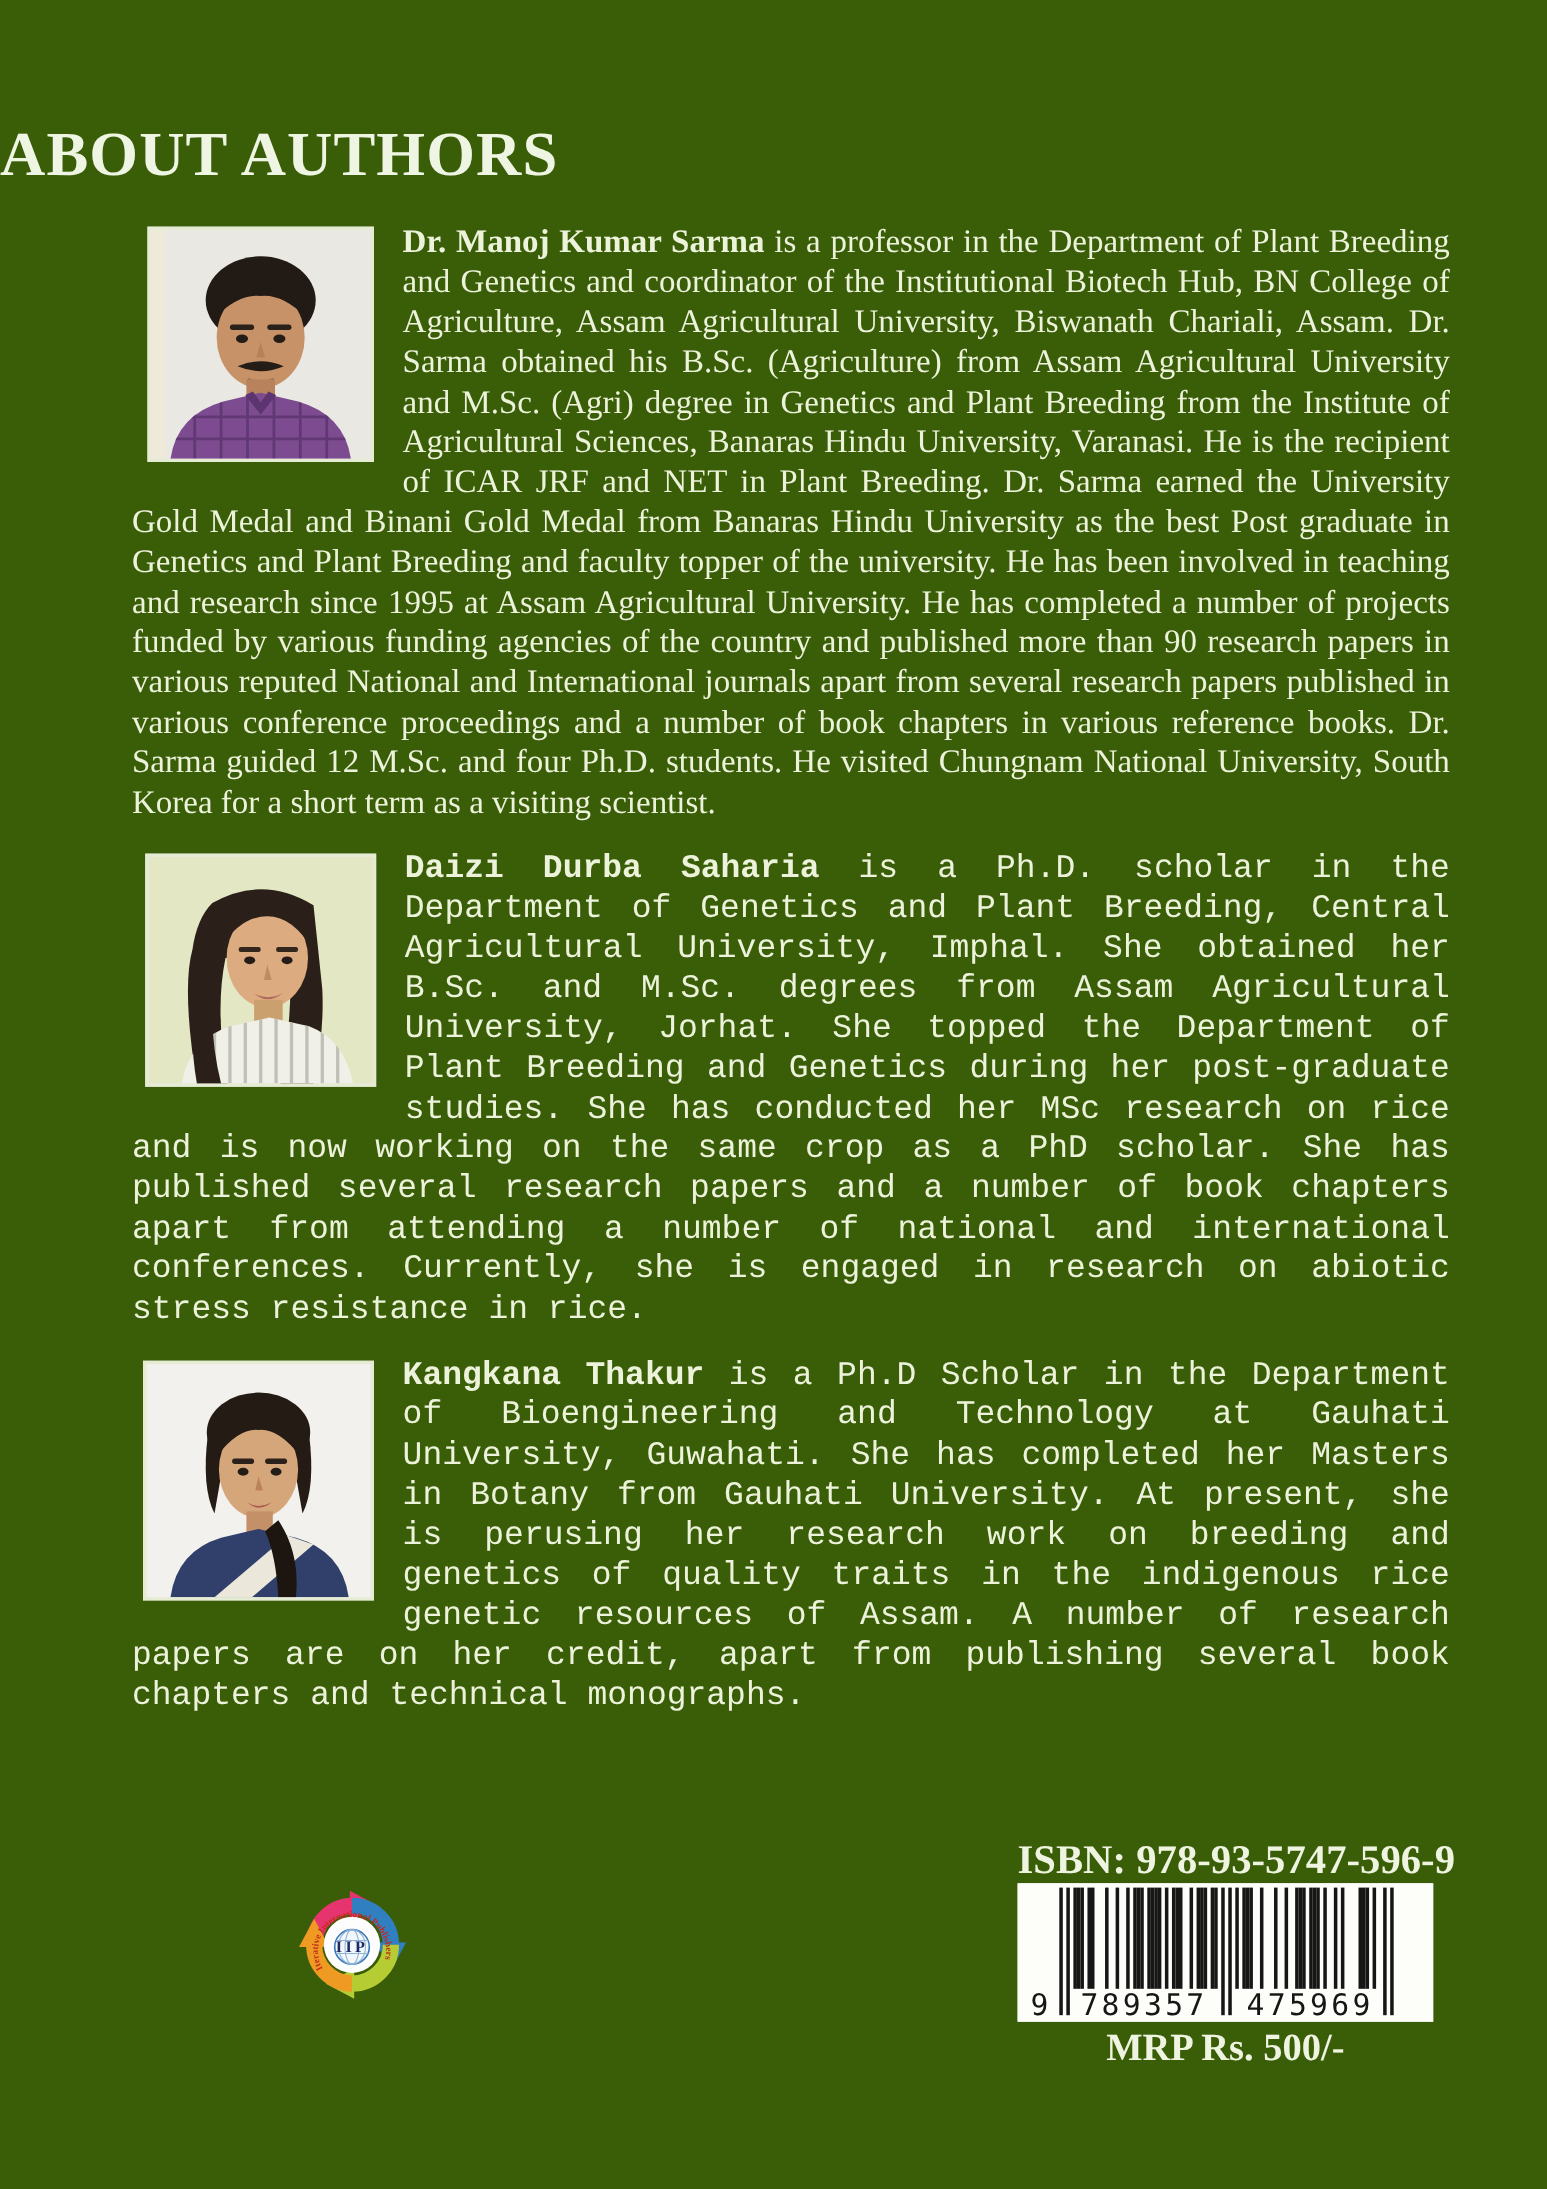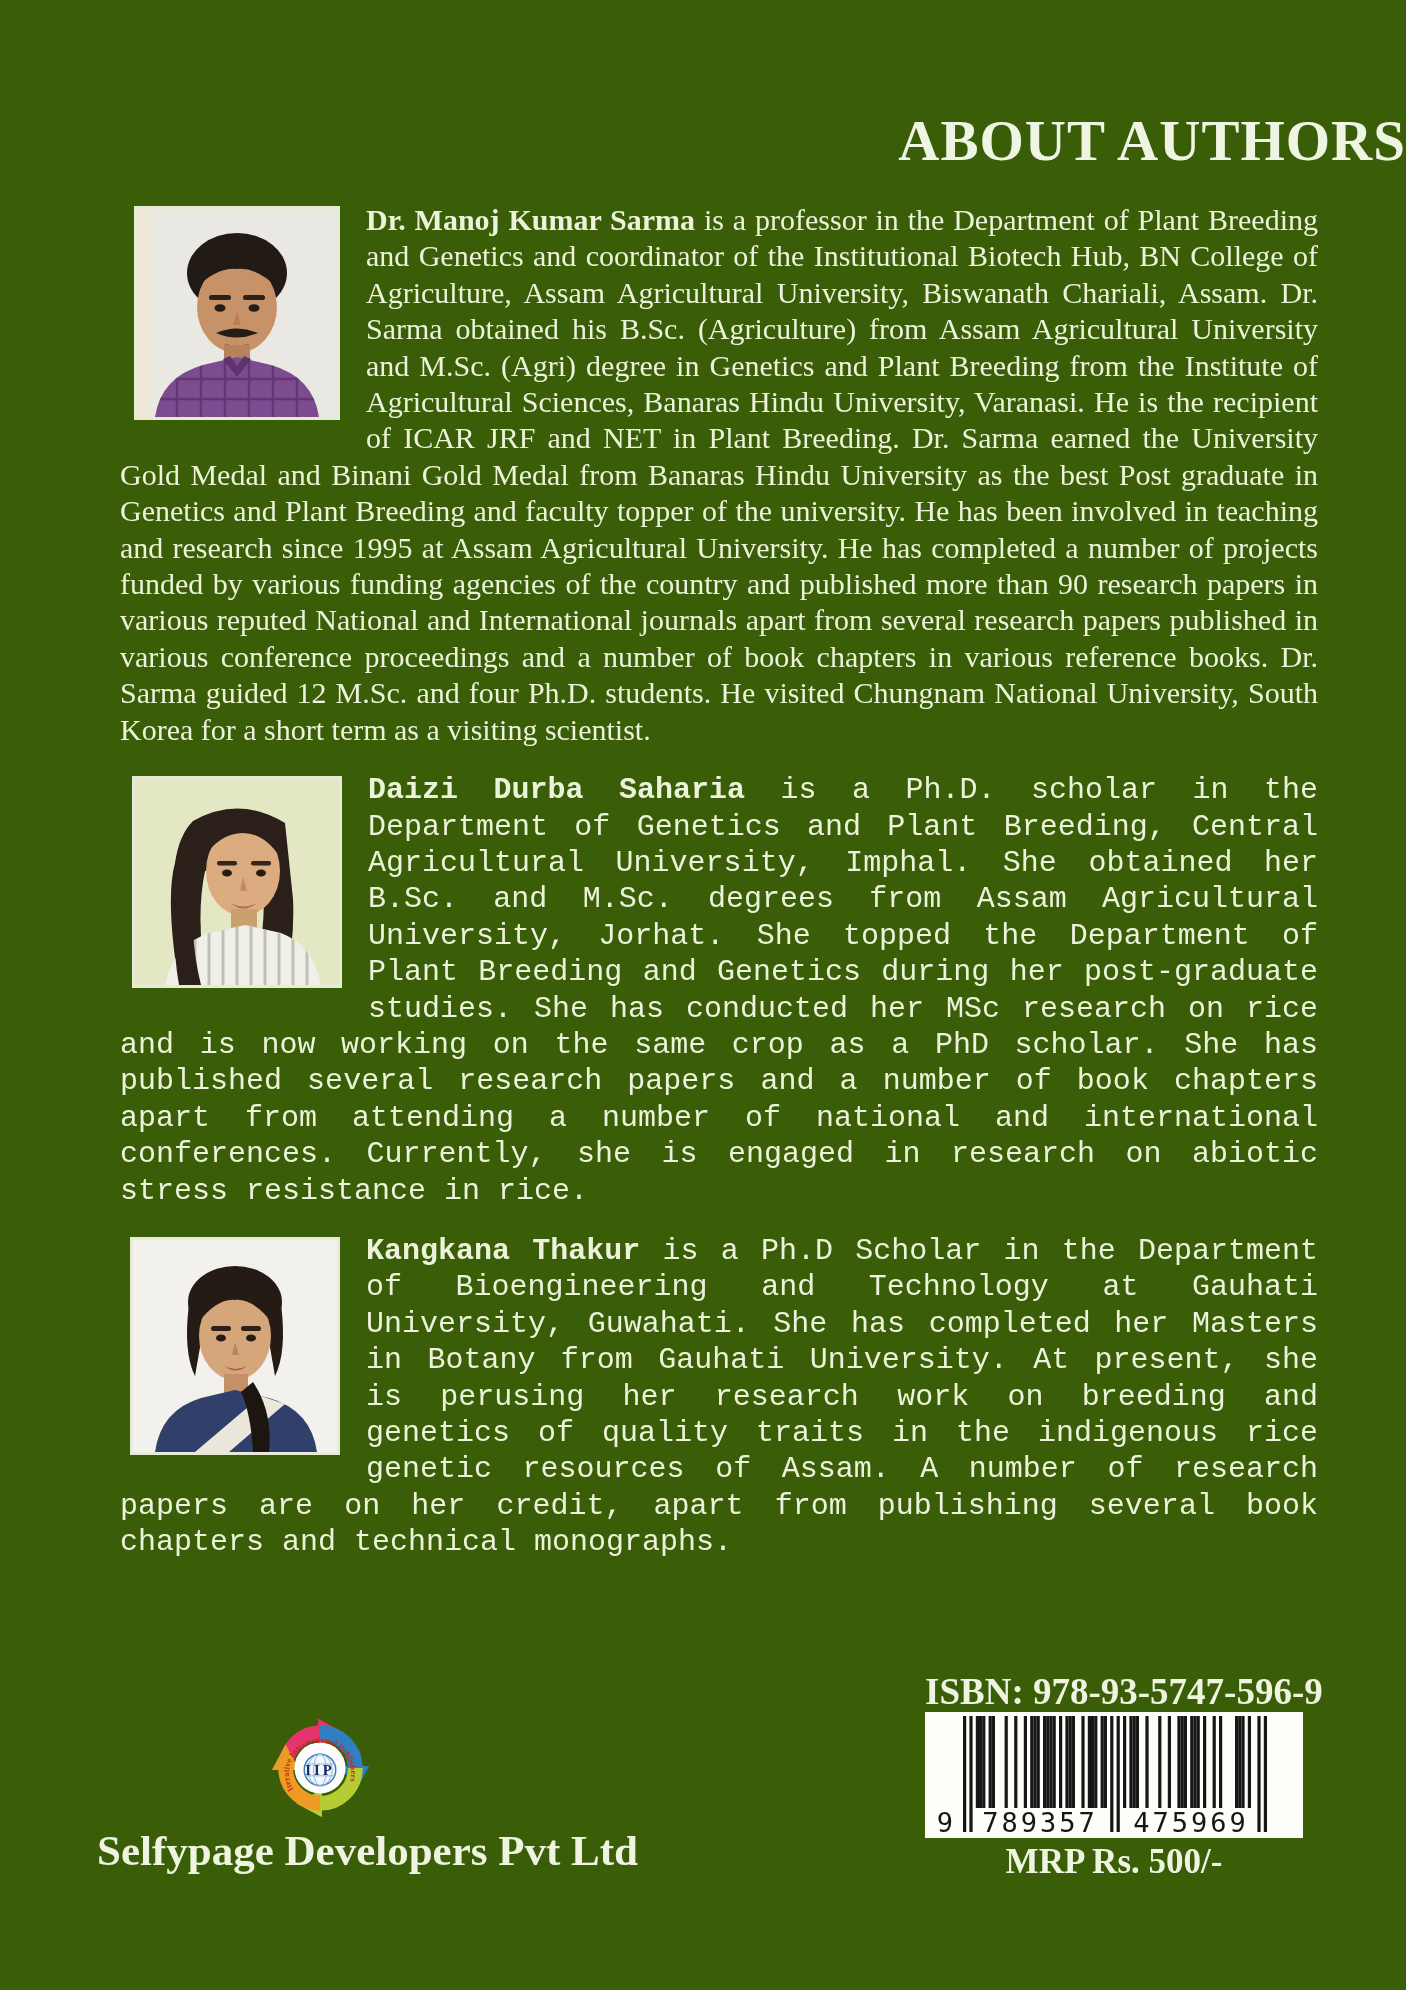--- a/index.html
+++ b/index.html
@@ -5,21 +5,21 @@
   html,body{margin:0;padding:0;background:#222;}
   .page{
     position:relative;
     width:1406px;height:1990px;
     background:#3a5d08;
     font-family:"Liberation Serif","DejaVu Serif",serif;
     overflow:hidden;
   }
   .title{
     position:absolute;top:112px;left:0;right:0;
-    text-align:right;
+    text-align:left;
     font-size:57px;font-weight:bold;letter-spacing:1px;
     color:#eff5e3;line-height:1;
   }
   .content{
     position:absolute;left:88px;top:202px;width:1230px;
     color:#ecf3da;
     font-size:30px;line-height:36.4px;
     text-align:justify;
   }
   .author{overflow:visible;margin-left:32px;}
@@ -260,15 +260,14 @@
         <line x1="45" y1="69" x2="75" y2="69"></line>
       </g>
       <text x="60" y="68" text-anchor="middle" font-family="'Liberation Serif',serif" font-size="15" font-weight="bold" letter-spacing="3" fill="#1c2a66">IIP</text>
       <path id="ring-path" d="M 33 83 A 31.5 31.5 0 1 1 87 83" fill="none"></path>
       <text font-family="'Liberation Serif',serif" font-size="8.6" font-weight="bold" fill="#c22b1c">
         <textPath href="#ring-path" startOffset="0">Iterative International Publishers</textPath>
       </text>
     </svg>
   </div>
 
-  <div class="publisher">Selfypage Developers Pvt Ltd</div>
 
 </div>
 
 </body></html>

